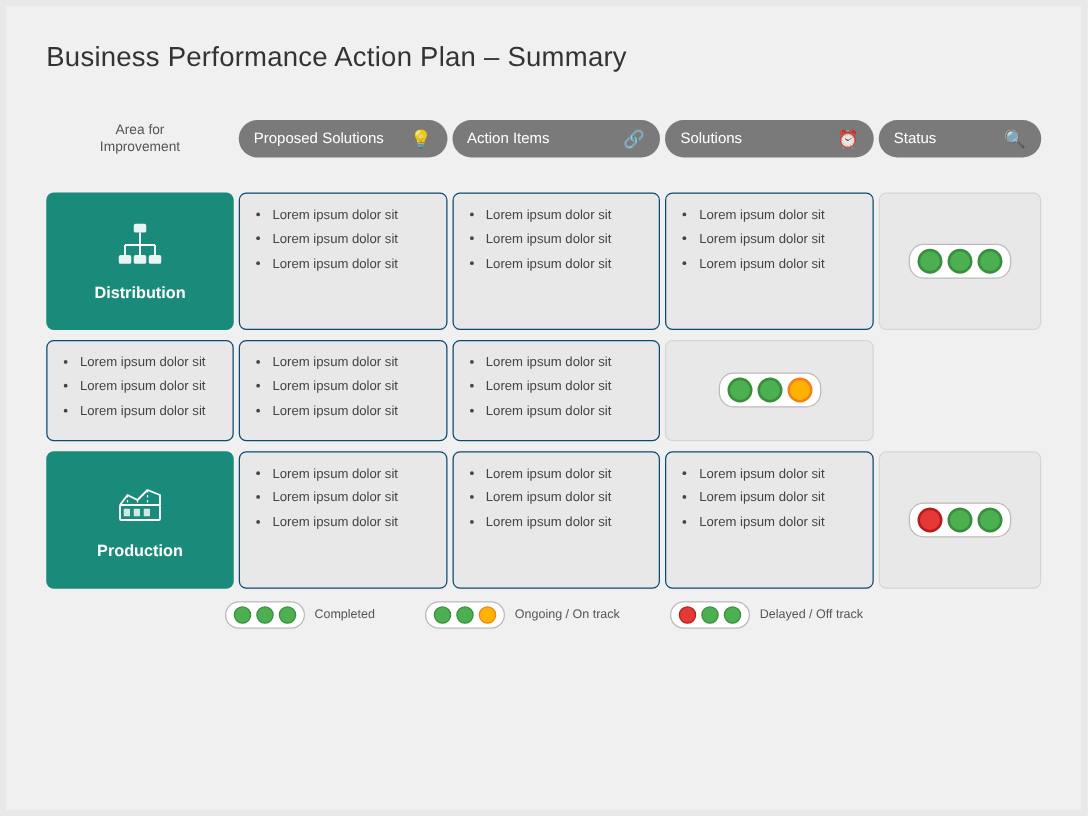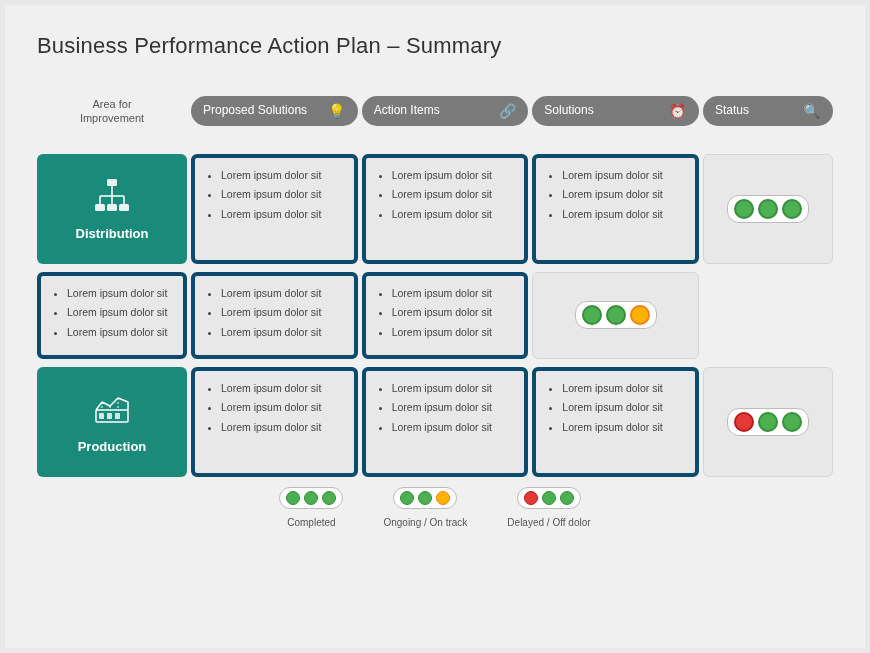--- a/index.html
+++ b/index.html
@@ -84,21 +84,21 @@
     }
     .area-label {
       font-size: 13px;
       font-weight: 600;
       text-align: left;
     }
     .content-cell {
       background: #e8e8e8;
       border-radius: 6px;
       padding: 10px 12px;
-      border: 4px solid #0c4a6e;
+      border: 1px solid #0c4a6e;
     }
     .content-cell ul {
       list-style: disc;
       padding-left: 14px;
     }
     .content-cell ul li {
       font-size: 10.5px;
       color: #444;
       margin-bottom: 5px;
       line-height: 1.4;
@@ -125,21 +125,20 @@
       display: flex;
       justify-content: center;
       gap: 40px;
       margin-top: 10px;
       align-items: center;
     }
     .legend-item {
       display: flex;
       align-items: center;
       gap: 8px;
-      flex-direction: column;
     }
     .legend-lights {
       display: flex;
       gap: 3px;
     }
     .legend-light {
       width: 14px;
       height: 14px;
       border-radius: 50%;
       border: 1.5px solid #aaa;
@@ -329,16 +328,16 @@
         <div class="legend-light yellow"></div>
       </div>
       <span class="legend-text">Ongoing / On track</span>
     </div>
     <div class="legend-item">
       <div class="lights-container legend-lights">
         <div class="legend-light red"></div>
         <div class="legend-light green"></div>
         <div class="legend-light green"></div>
       </div>
-      <span class="legend-text">Delayed / Off dolor</span>
+      <span class="legend-text">Delayed / Off track</span>
     </div>
   </div>
 </div>
 
 </body></html>

